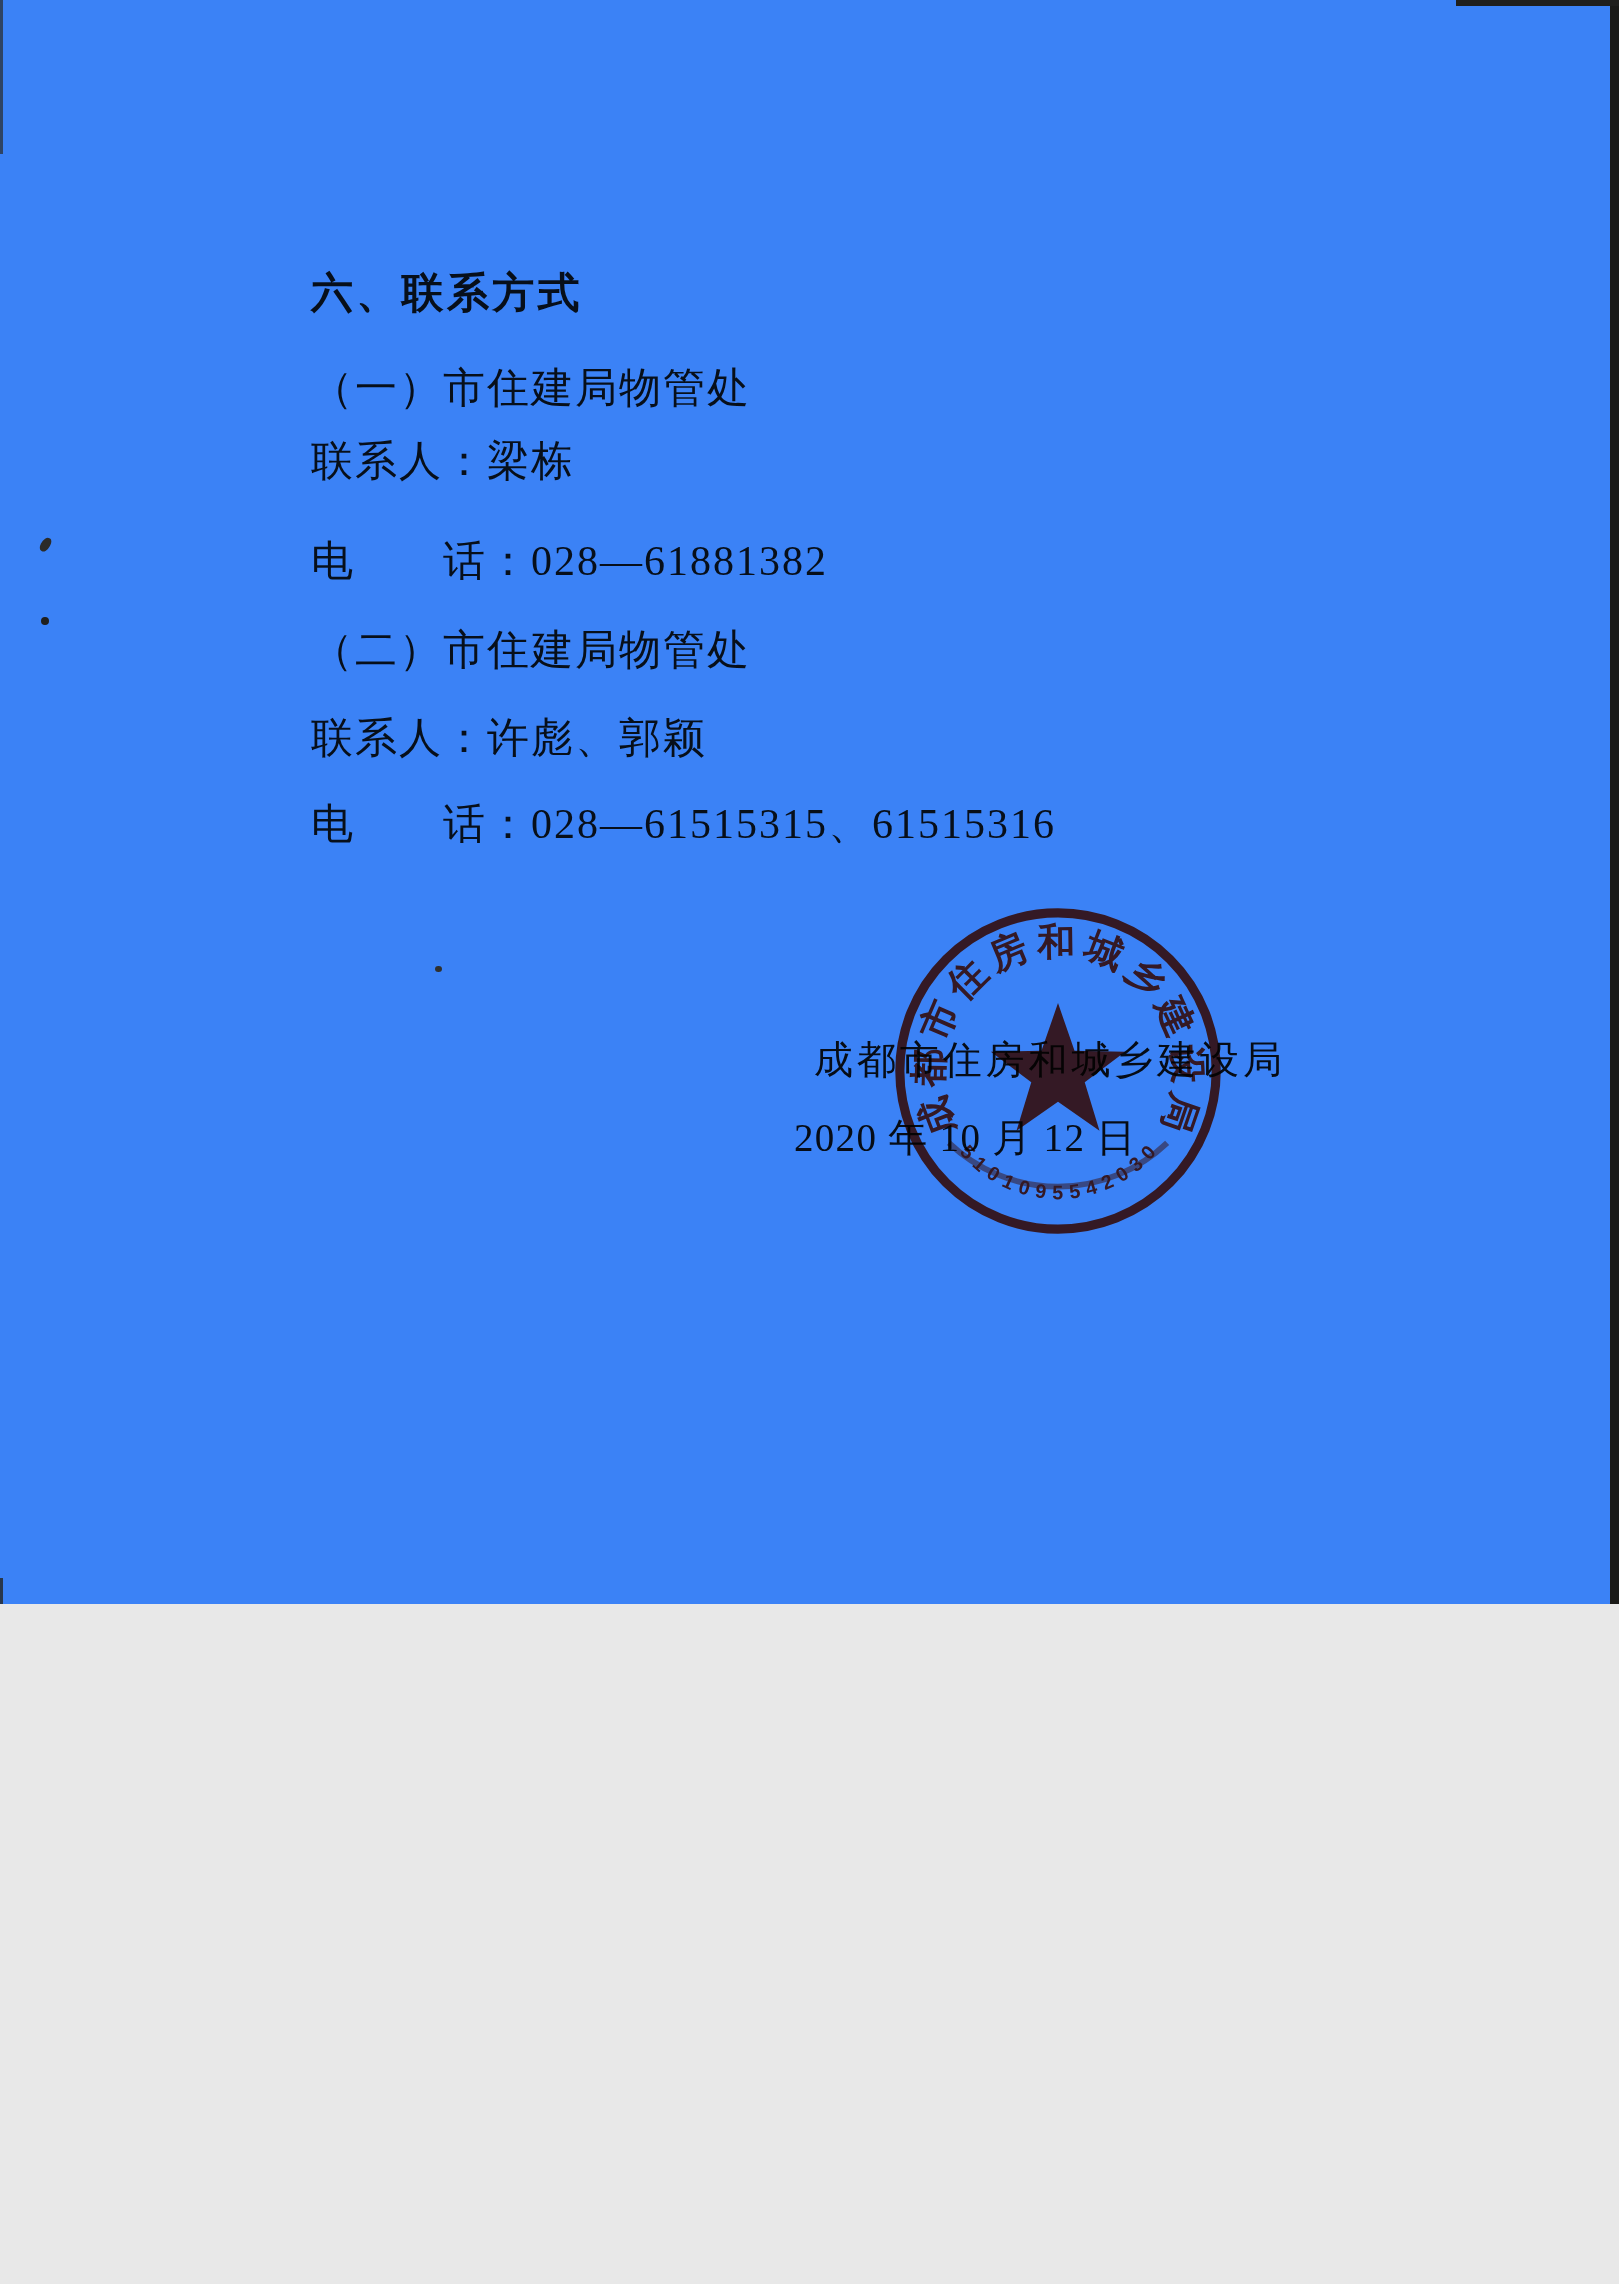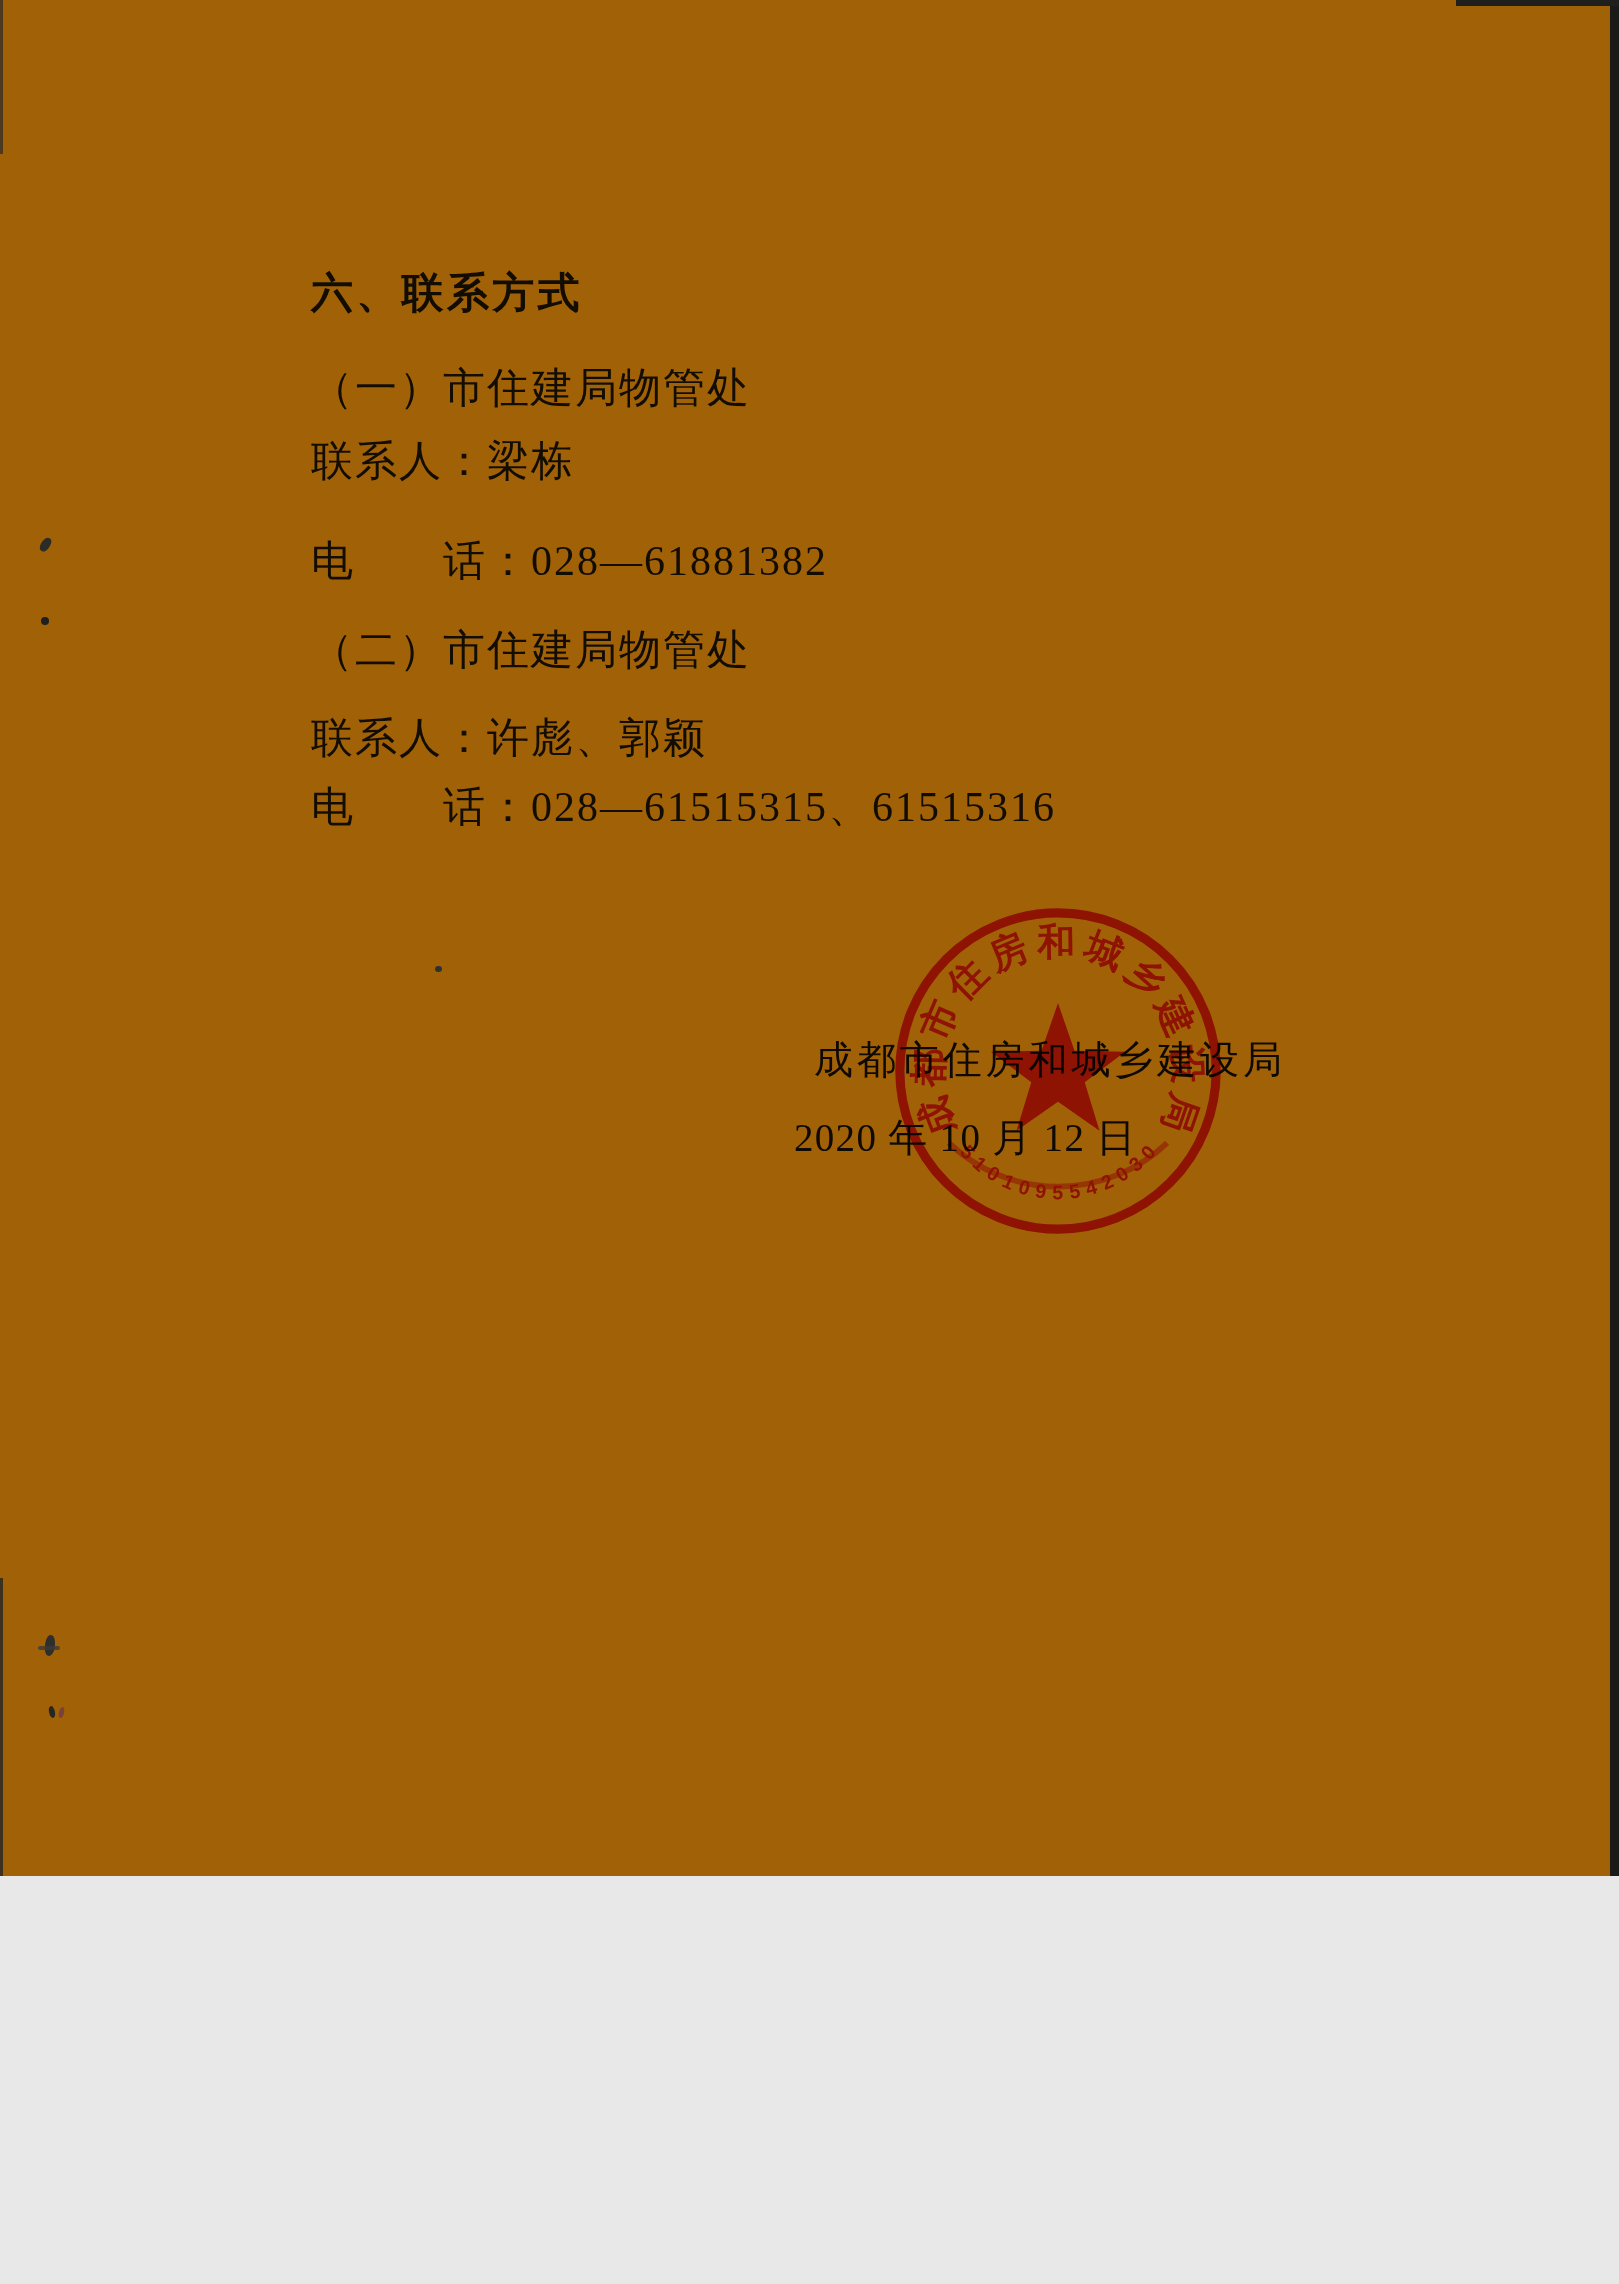--- a/index.html
+++ b/index.html
@@ -1,19 +1,19 @@
 <!DOCTYPE html>
 <html style="font-size:10.5px"><head>
 <meta charset="utf-8">
 <style>
   html,body{margin:0;padding:0;background:#e8e8e8;}
   .page{
     position:relative;
-    width:1620px;height:1876px;
-    background:#a16207;
+    width:1620px;height:1604px;
+    background:#3b82f6;
     overflow:hidden;
     font-family:"Liberation Serif", serif;
     color:#1d1d1b;
   }
   .line{
     position:absolute;
     left:311px;
     font-size:42px;
     line-height:1.1;
     letter-spacing:2px;
@@ -79,21 +79,21 @@
   <div class="line" style="top:365px">（一）市住建局物管处</div>
 
   <div class="line" style="top:438px">联系人：梁栋</div>
 
   <div class="line" style="top:538px">电　　话：028—61881382</div>
 
   <div class="line" style="top:627px">（二）市住建局物管处</div>
 
   <div class="line" style="top:715px">联系人：许彪、郭颖</div>
 
-  <div class="line" style="top:784px">电　　话：028—61515315、61515316</div>
+  <div class="line" style="top:801px">电　　话：028—61515315、61515316</div>
 
   <svg class="seal" viewBox="0 0 560 560" aria-hidden="true">
     <defs>
       <path id="arcTop" d="M125.8,369 A178,178 0 0 1 280,102 A178,178 0 0 1 434.2,369" fill="none"></path>
       <path id="arcBottom" d="M125.5,400.7 A196,196 0 0 0 434.5,400.7" fill="none"></path>
     </defs>
 
     <circle cx="280" cy="280" r="242" fill="none" stroke-width="14" stroke="#e02318"></circle>
 
     <path d="M113,390 A242,242 0 0 0 447,390" fill="none" stroke-width="9" opacity="0.55" stroke="#e02318"></path>

